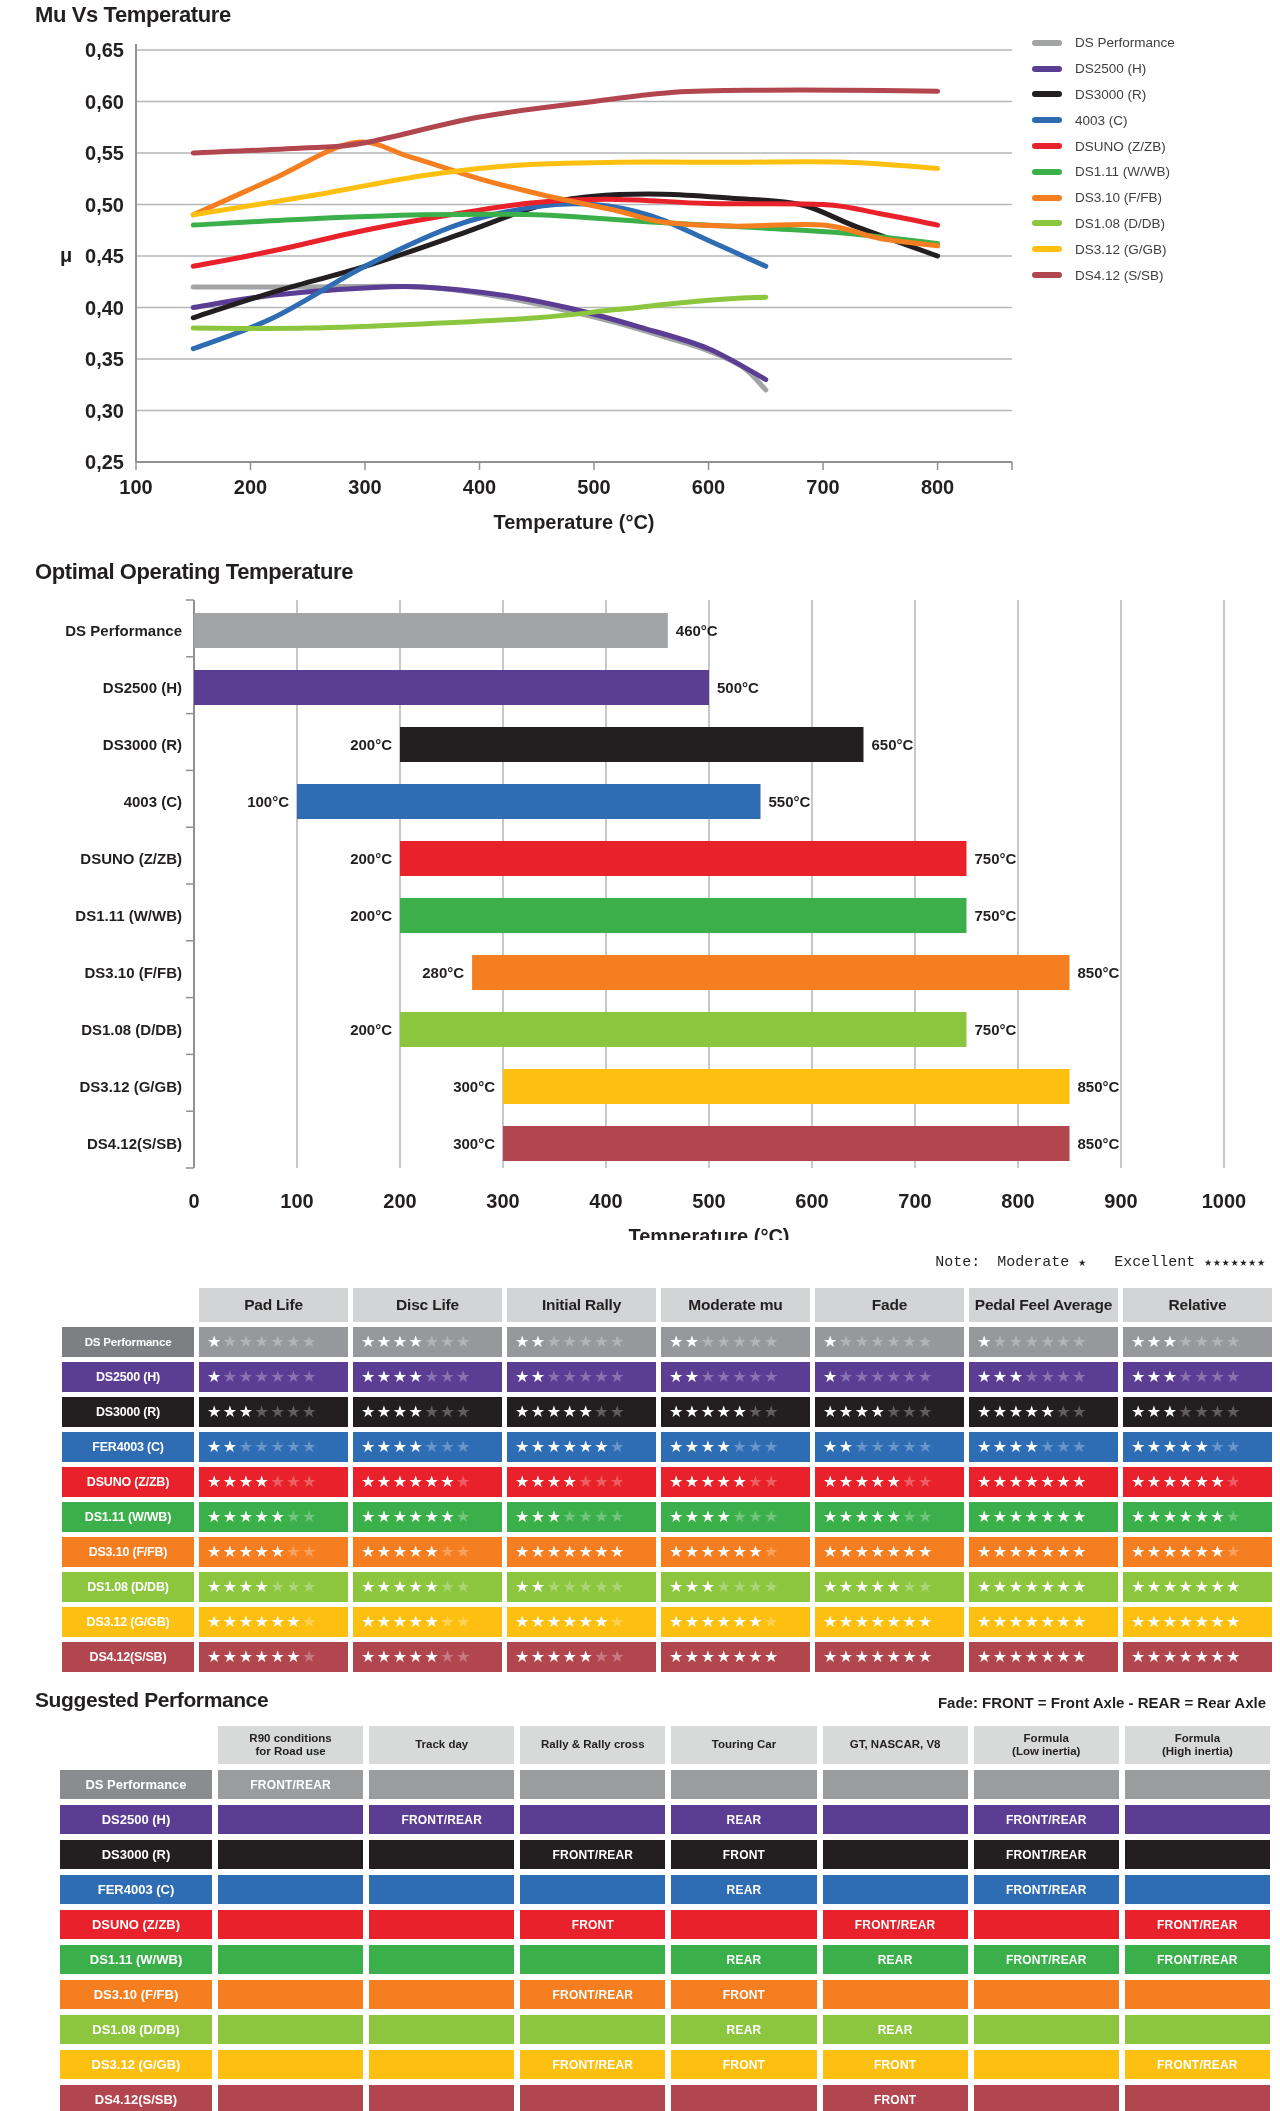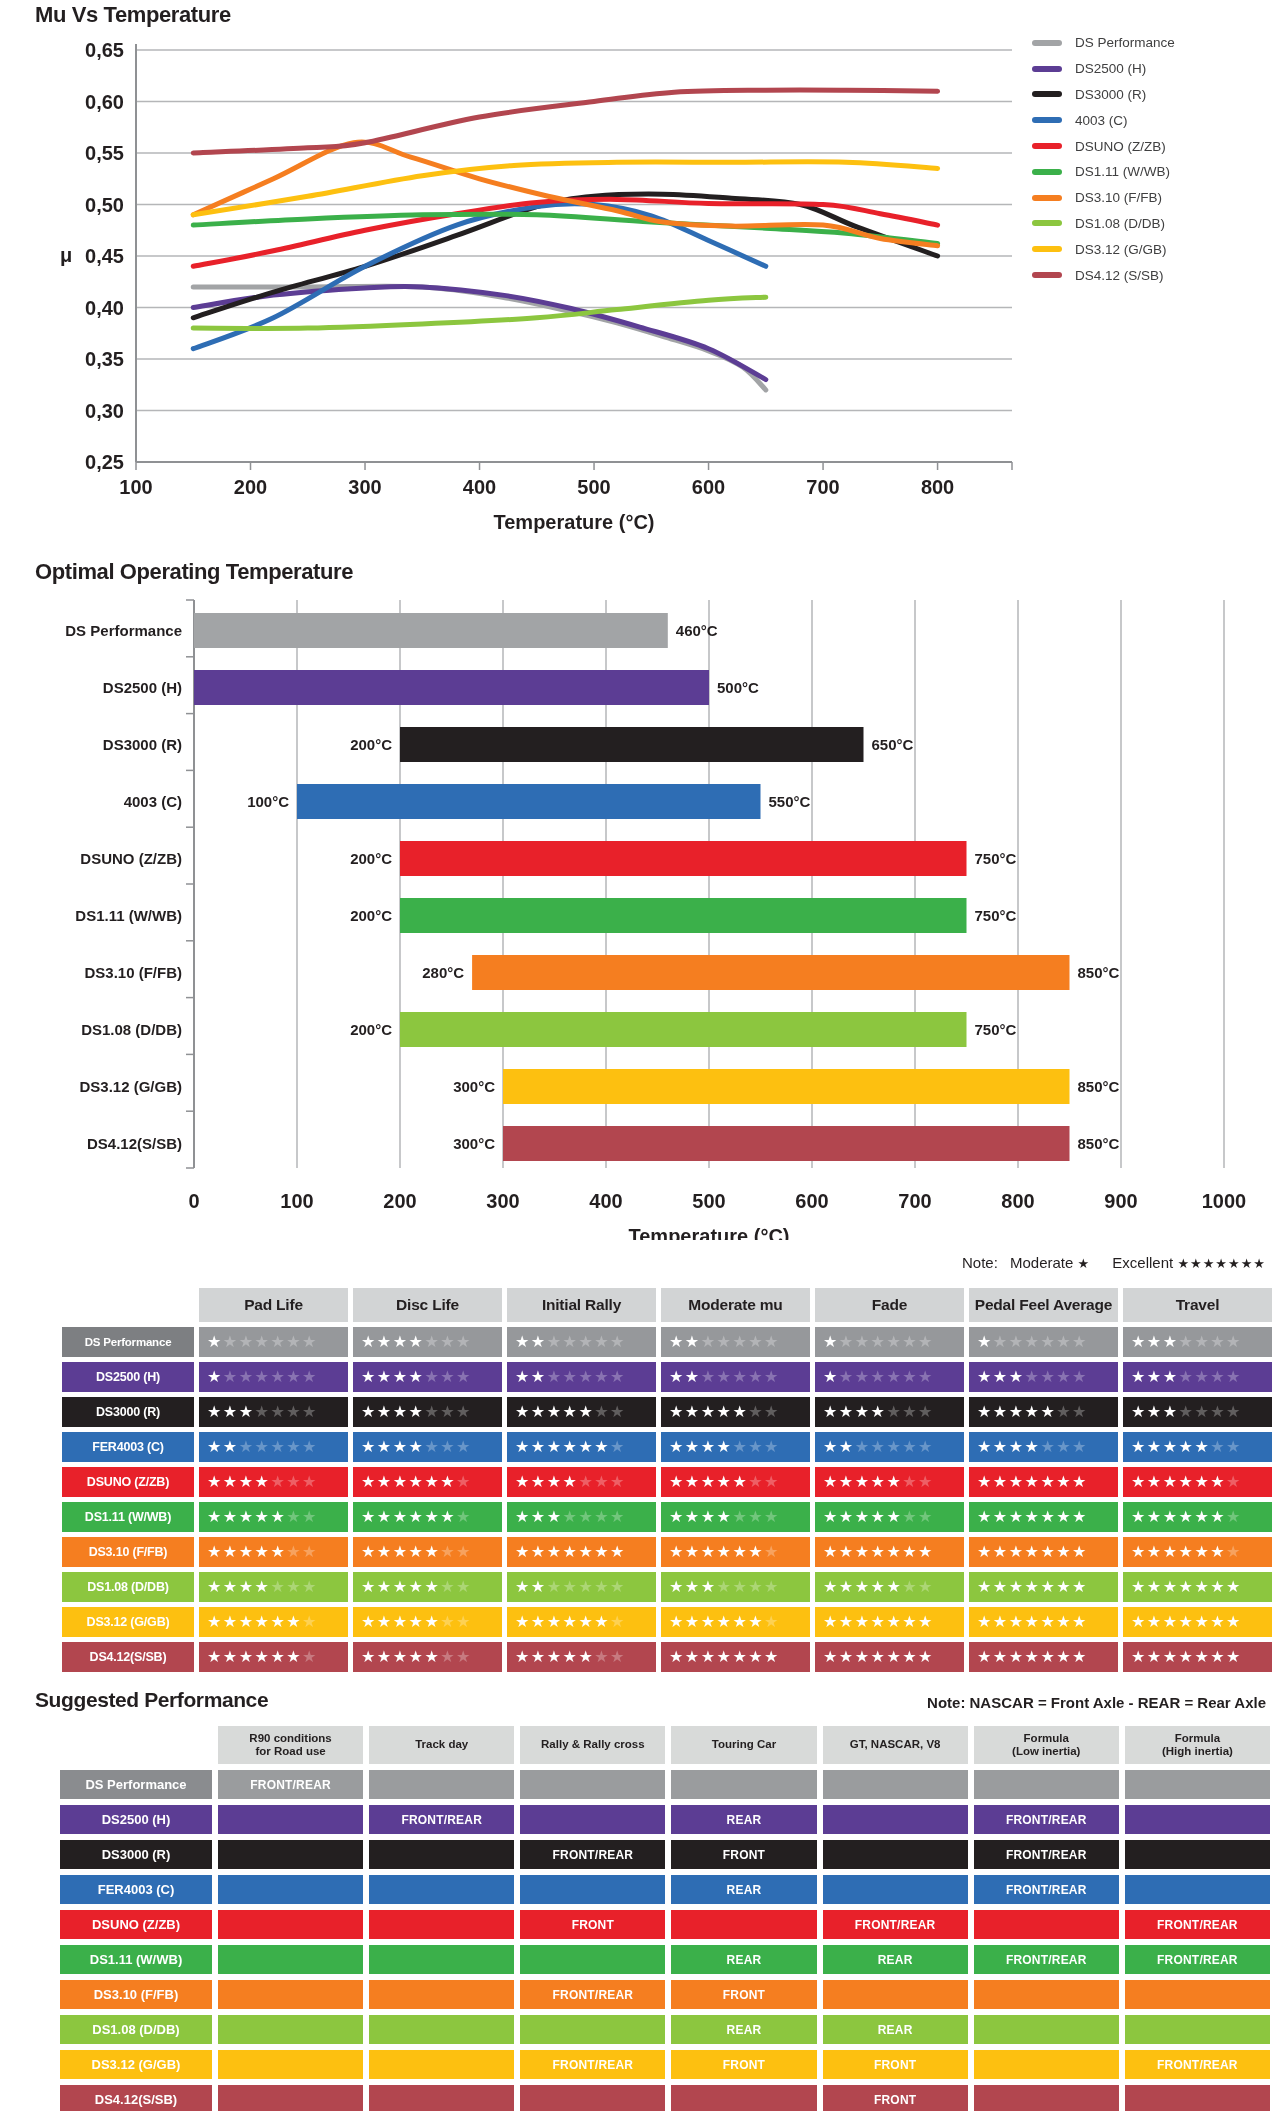--- a/index.html
+++ b/index.html
@@ -13,21 +13,21 @@
   #legend{position:absolute;left:1032px;top:30px;display:flex;flex-direction:column;}
   .legend-item{display:flex;align-items:center;height:25.8px;}
   .legend-swatch{width:30px;height:6px;border-radius:3px;flex:0 0 auto;}
   .legend-label{margin-left:13px;font-size:13.5px;color:#404041;}
   
   #bar-section{height:695px;}
   
   #ratings-section{padding-top:10px;}
   .tbl-head-line{position:relative;height:32px;margin-bottom:6px;}
   .tbl-title{position:absolute;left:35px;top:0;font-size:21px;font-weight:bold;letter-spacing:-0.4px;}
-  #ratings-note{position:absolute;right:14px;top:4px;font-size:15px;}
+  #ratings-note{position:absolute;right:14px;top:4px;font-size:15px;font-family:Liberation Mono, monospace;}
   #ratings-note .star-black{font-size:13px;letter-spacing:1px;}
   #ratings-note .seg{margin-left:18px;}
   #ratings-grid{display:grid;grid-template-columns:132px repeat(7,1fr);
       gap:5px;margin:0 8px 0 62px;}
   .r-head{background:#d2d4d5;height:34px;display:flex;align-items:center;justify-content:center;
       font-size:15.5px;font-weight:bold;letter-spacing:-0.2px;}
   .r-label{height:30px;display:flex;align-items:center;justify-content:center;color:#fff;
       font-weight:bold;font-size:12.5px;letter-spacing:-0.2px;white-space:nowrap;}
   .r-cell{height:30px;display:flex;align-items:center;padding-left:8px;box-sizing:border-box;}
   .stars{font-size:16px;letter-spacing:1.5px;color:#fff;line-height:1;white-space:nowrap;}
@@ -245,21 +245,21 @@
     </div>
   </div>
   <div id="ratings-grid">
       <div class="blank"></div>
       <div class="r-head">Pad Life</div>
       <div class="r-head">Disc Life</div>
       <div class="r-head">Initial Rally</div>
       <div class="r-head">Moderate mu</div>
       <div class="r-head">Fade</div>
       <div class="r-head">Pedal Feel Average</div>
-      <div class="r-head">Travel</div>
+      <div class="r-head">Relative</div>
       <div class="r-label" style="background: rgb(125, 127, 130); font-size: 11.5px;">DS Performance</div>
       <div class="r-cell" style="background: rgb(150, 152, 155);">
         <span class="stars"><span class="on">★</span><span class="off">★</span><span class="off">★</span><span class="off">★</span><span class="off">★</span><span class="off">★</span><span class="off">★</span></span>
       </div>
       <div class="r-cell" style="background: rgb(150, 152, 155);">
         <span class="stars"><span class="on">★</span><span class="on">★</span><span class="on">★</span><span class="on">★</span><span class="off">★</span><span class="off">★</span><span class="off">★</span></span>
       </div>
       <div class="r-cell" style="background: rgb(150, 152, 155);">
         <span class="stars"><span class="on">★</span><span class="on">★</span><span class="off">★</span><span class="off">★</span><span class="off">★</span><span class="off">★</span><span class="off">★</span></span>
       </div>
@@ -472,21 +472,21 @@
       </div>
       <div class="r-cell" style="background: rgb(178, 70, 79);">
         <span class="stars"><span class="on">★</span><span class="on">★</span><span class="on">★</span><span class="on">★</span><span class="on">★</span><span class="on">★</span><span class="on">★</span></span>
       </div>
     </div>
 </div>
 
 <div class="section" id="apps-section">
   <div class="tbl-head-line">
     <div class="tbl-title">Suggested Performance</div>
-    <div id="apps-note">Note: NASCAR = Front Axle - REAR = Rear Axle</div>
+    <div id="apps-note">Fade: FRONT = Front Axle - REAR = Rear Axle</div>
   </div>
   <div id="apps-grid">
       <div class="blank"></div>
       <div class="a-head">R90 conditions
 for Road use</div>
       <div class="a-head">Track day</div>
       <div class="a-head">Rally &amp; Rally cross</div>
       <div class="a-head">Touring Car</div>
       <div class="a-head">GT, NASCAR, V8</div>
       <div class="a-head">Formula

